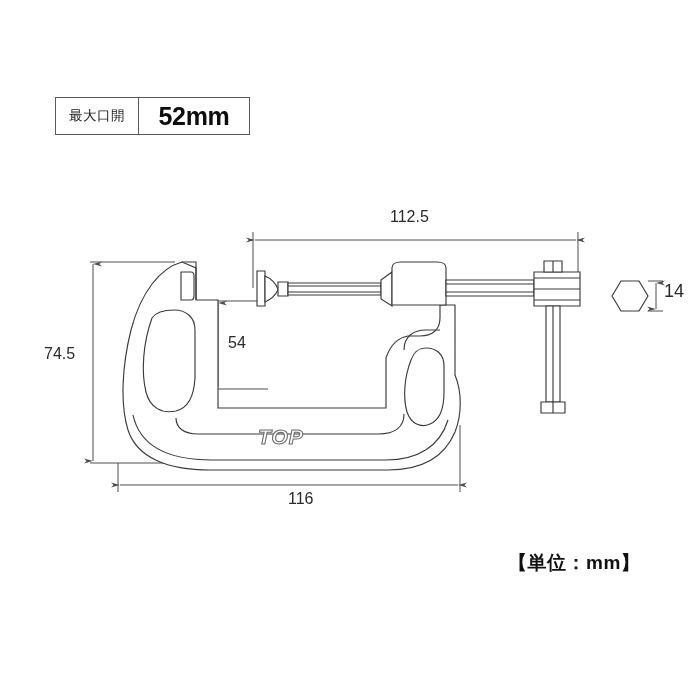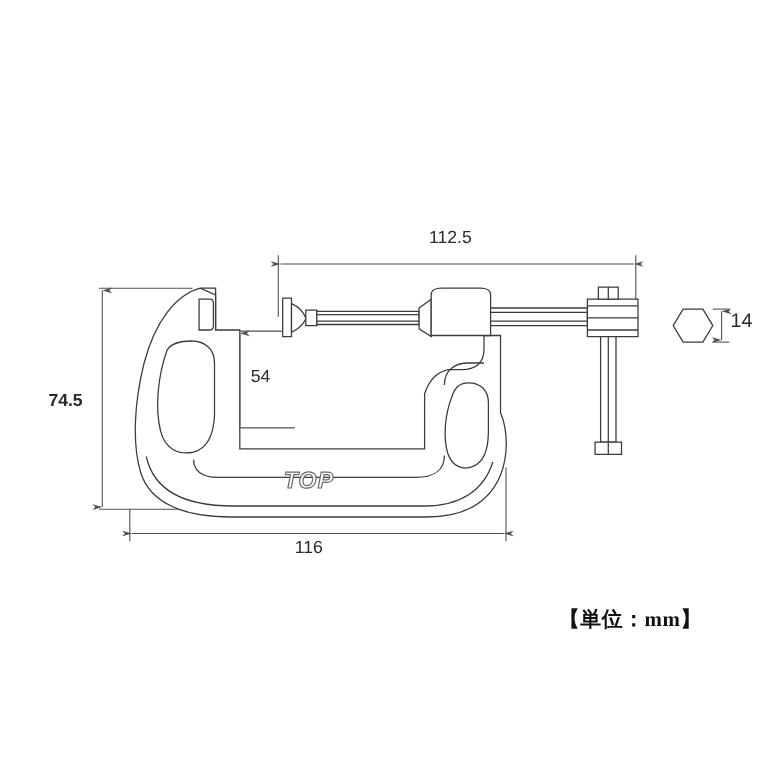--- a/index.html
+++ b/index.html
@@ -55,36 +55,36 @@
 
   
   .unit-note {
     position: absolute;
     left: 508px;
     top: 550px;
     font-size: 19px;
     font-weight: bold;
     color: #111;
     letter-spacing: 0.5px;
-    font-family: Liberation Serif, serif;
+    font-family: Liberation Sans, sans-serif;
     white-space: nowrap;
   }
 
   
   .dim-text {
     position: absolute;
     color: #2a2a2a;
     font-size: 16px;
     font-family: "Liberation Sans", sans-serif;
     white-space: nowrap;
   }
   .dim-112 { left: 390px; top: 208px; }
-  .dim-745 { left: 44px;  top: 356px; font-weight: bold; }
+  .dim-745 { left: 44px;  top: 345px; }
   .dim-37  { left: 228px; top: 334px; }
-  .dim-116 { left: 268px; top: 490px; }
+  .dim-116 { left: 288px; top: 490px; }
   .dim-14  { left: 664px; top: 281px; font-size: 18px; }
 
   
   #drawing {
     position: absolute;
     left: 0;
     top: 0;
     width: 700px;
     height: 700px;
   }
@@ -100,20 +100,24 @@
     stroke: #6a6a6a;
     stroke-width: 1.1;
     letter-spacing: 1px;
   }
 </style>
 </head>
 <body>
 
 <div id="sheet">
 
+  <div class="spec-box">
+    <div class="spec-key">最大口開</div>
+    <div class="spec-val">52mm</div>
+  </div>
 
   <div class="dim-text dim-112">112.5</div>
   <div class="dim-text dim-745">74.5</div>
   <div class="dim-text dim-37">54</div>
   <div class="dim-text dim-116">116</div>
   <div class="dim-text dim-14">14</div>
 
   <div class="unit-note">【単位：mm】</div>
 
   <svg id="drawing" viewBox="0 0 700 700">

